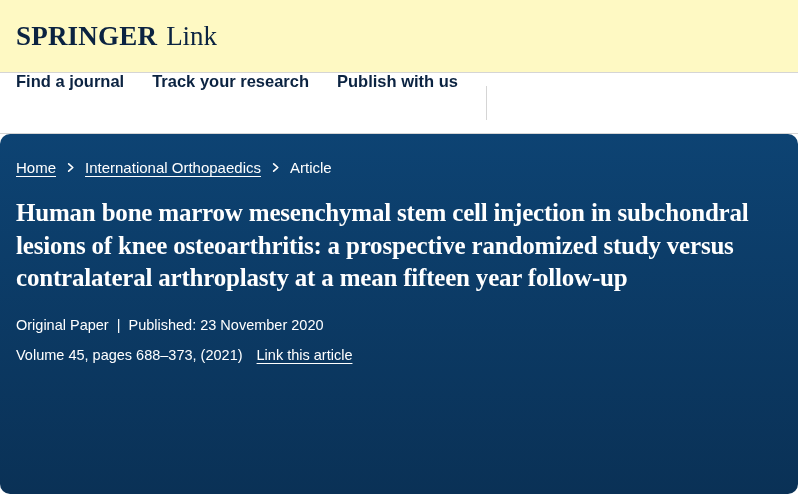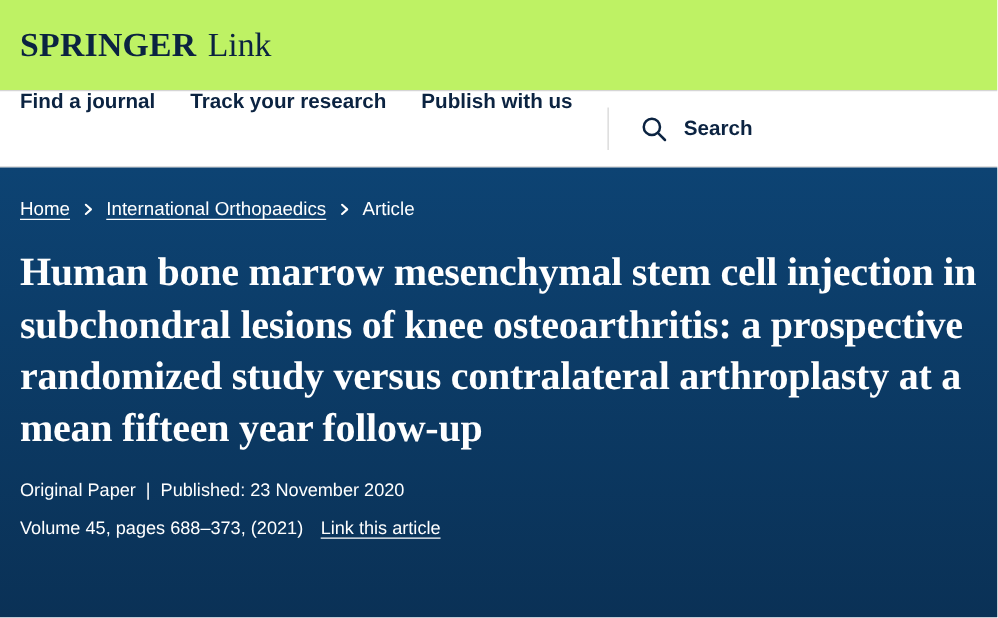--- a/index.html
+++ b/index.html
@@ -7,21 +7,21 @@
     width: 798px;
     height: 494px;
     overflow: hidden;
     font-family: "Liberation Sans", sans-serif;
     background: #ffffff;
   }
 
   
   .masthead {
     height: 72px;
-    background: #bef264;
+    background: #fef9c3;
     display: flex;
     align-items: center;
     padding: 0 16px;
   }
   .logo {
     display: flex;
     align-items: baseline;
     gap: 9px;
   }
   .logo-springer,
@@ -83,20 +83,21 @@
     color: #0b2341;
   }
 
   
   .hero {
     background: #0b3c67;
     background: linear-gradient(180deg, #0d4373 0%, #0a3156 100%);
     color: #ffffff;
     padding: 26px 16px 0 16px;
     height: 360px;
+    border-radius: 10px;
   }
   .breadcrumb {
     display: flex;
     align-items: center;
     font-size: 15px;
     line-height: 1;
     margin-bottom: 22px;
     flex-wrap: wrap;
   }
   .crumb {
@@ -111,21 +112,21 @@
   .crumb-sep {
     margin: 0 9px;
     display: inline-flex;
     align-items: center;
   }
   .crumb-sep svg { display: block; }
 
   .article-title {
     font-family: "Liberation Serif", serif;
     font-weight: 700;
-    font-size: 32px;
+    font-size: 25px;
     line-height: 1.30;
     letter-spacing: -0.2px;
     color: #ffffff;
     max-width: 775px;
     margin-bottom: 22px;
   }
 
   .meta-line {
     font-size: 14.5px;
     color: #ffffff;
@@ -160,29 +161,20 @@
   </a>
 </header>
 
 <nav class="navbar">
   <div class="nav-items">
     <span class="nav-item">Find a journal</span>
     <span class="nav-item">Track your research</span>
     <span class="nav-item">Publish with us</span>
   </div>
   <div class="nav-divider"></div>
-  <div class="search-group">
-    <span class="search-icon">
-      <svg width="24" height="24" viewBox="0 0 24 24" fill="none" stroke="#0b2341" stroke-width="2">
-        <circle cx="10.5" cy="10.5" r="6.5"></circle>
-        <line x1="15.5" y1="15.5" x2="21" y2="21" stroke-linecap="round"></line>
-      </svg>
-    </span>
-    <span class="search-label">Search</span>
-  </div>
 </nav>
 
 <section class="hero">
 
   <div class="breadcrumb">
     <span class="crumb link">Home</span>
     <span class="crumb-sep">
       <svg width="11" height="11" viewBox="0 0 12 12" fill="none" stroke="#ffffff" stroke-width="1.8" stroke-linecap="round" stroke-linejoin="round">
         <polyline points="4,2 8.5,6 4,10"></polyline>
       </svg>

